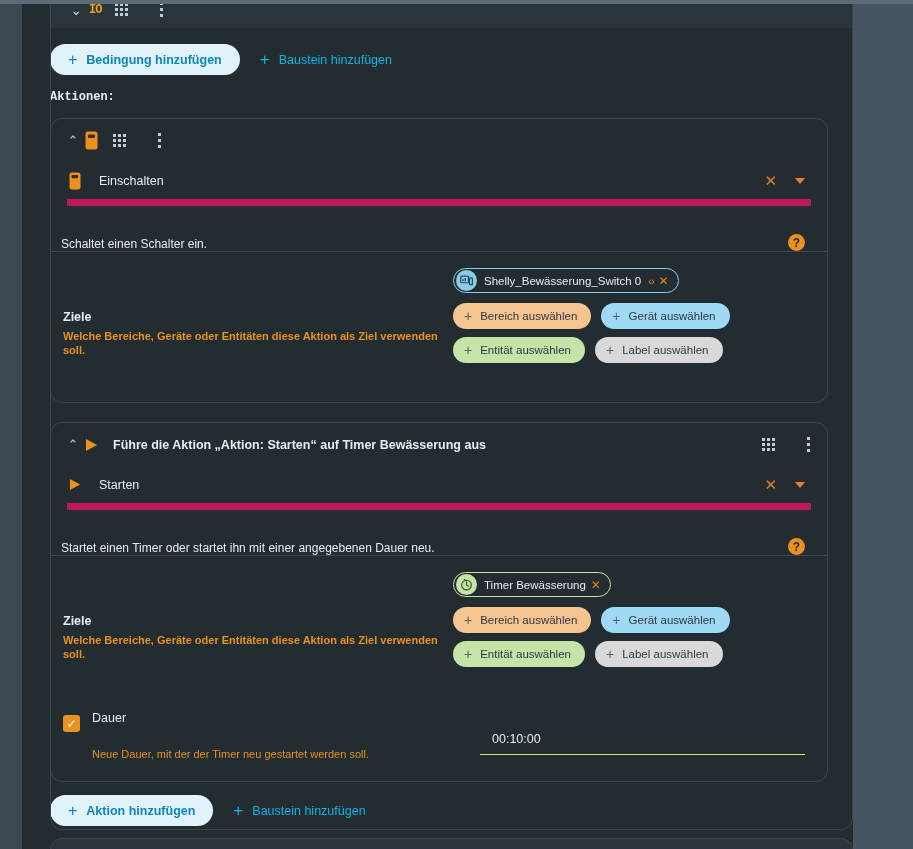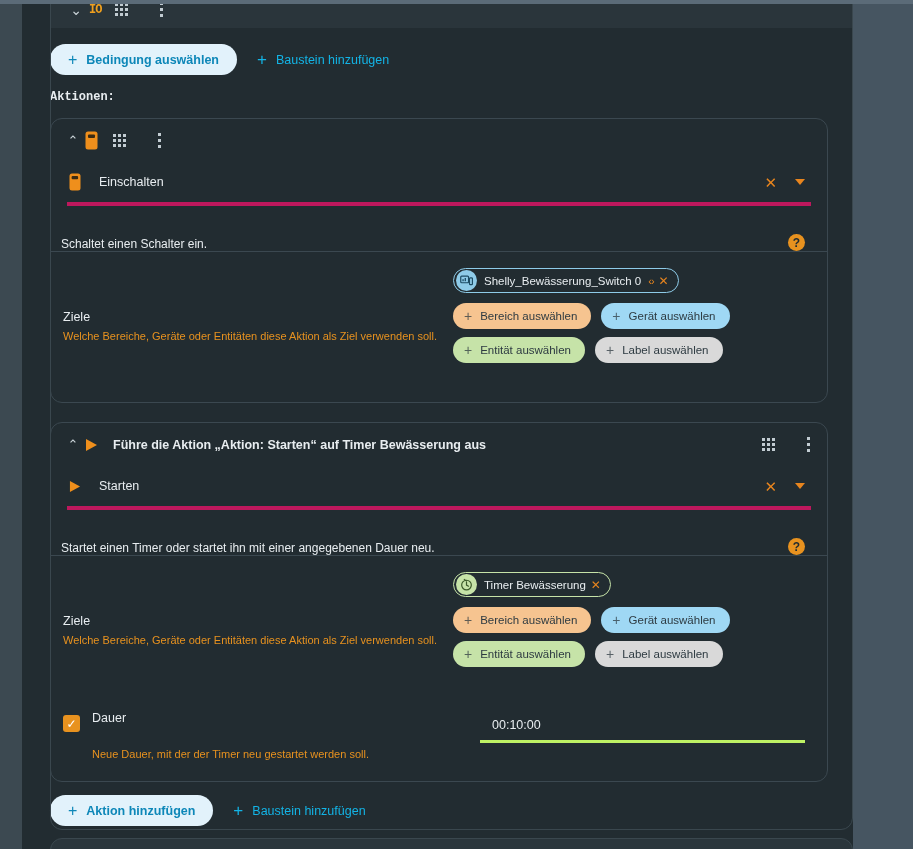--- a/index.html
+++ b/index.html
@@ -193,21 +193,21 @@
     cursor: pointer;
   }
   .icon-dots3 i { background: #c2ccd2; display:block; width:3px; height:3px; }
 
   
   .sel-row {
     margin: 0 16px;
     height: 44px;
     display: flex;
     align-items: center;
-    border-bottom: 4px solid #be185d;
+    border-bottom: 7px solid #be185d;
     padding: 0 2px;
     box-sizing: border-box;
   }
   .sel-row .selicon { width: 30px; display:flex; align-items:center; }
   .sel-row .seltext { flex:1; color:#e8edf0; font-size:12.5px; }
   .xbtn {
     color: #e8851e;
     font-size: 15px;
     cursor: pointer;
     padding: 0 8px;
@@ -247,21 +247,21 @@
     cursor: pointer;
     line-height: 1;
   }
 
   
   .targets-row {
     display: flex;
     padding: 16px 22px 18px 12px;
     box-sizing: border-box;
   }
-  .targets-left { width: 390px; padding-top: 42px; }
+  .targets-left { width: 390px; padding-top: 42px; font-weight: bold; }
   .tl-title { color:#e8edf0; font-size:12.5px; margin-bottom: 5px; }
   .tl-sub { color:#e8921f; font-size:11px; line-height: 1.3; }
   .targets-right { flex: 1; }
   .chip-line { display:flex; margin-bottom: 10px; }
 
   .entity-chip {
     display: inline-flex;
     align-items: center;
     height: 25px;
     border-radius: 14px;
@@ -332,22 +332,22 @@
     cursor: pointer;
     flex: none;
     line-height: 1;
   }
   .dur-left { width: 380px; }
   .dur-title { color:#e8edf0; font-size:12.5px; margin-bottom: 23px; }
   .dur-sub { color:#e8921f; font-size:11px; }
   .dur-field {
     flex: 1;
     margin-left: 8px;
-    margin-top: 4px;
-    border-bottom: 3px solid #bef264;
+    margin-top: 18px;
+    border-bottom: 1px solid #bef264;
     padding: 0 0 7px 12px;
   }
   .dur-input {
     background: transparent;
     border: none;
     outline: none;
     color: #e8edf0;
     font-family: "Liberation Sans", sans-serif;
     font-size: 12.5px;
     width: 180px;
@@ -385,21 +385,21 @@
       <span class="icon-dots3">
         <i></i>
           <i></i>
           <i></i>
       </span>
     </div>
 
     <div class="btnrow" style="top:40px; left:28px;">
       <button class="pill-btn">
         <span class="plus">+</span>
-        <span>Bedingung auswählen</span>
+        <span>Bedingung hinzufügen</span>
       </button>
       <button class="text-btn">
         <span class="plus">+</span>
         <span>Baustein hinzufügen</span>
       </button>
     </div>
 
     <div class="section-label" style="top:86px; left:28px;">Aktionen:</div>
 
     <div class="action-card" style="top:114px; left:28px; height:285px;">

